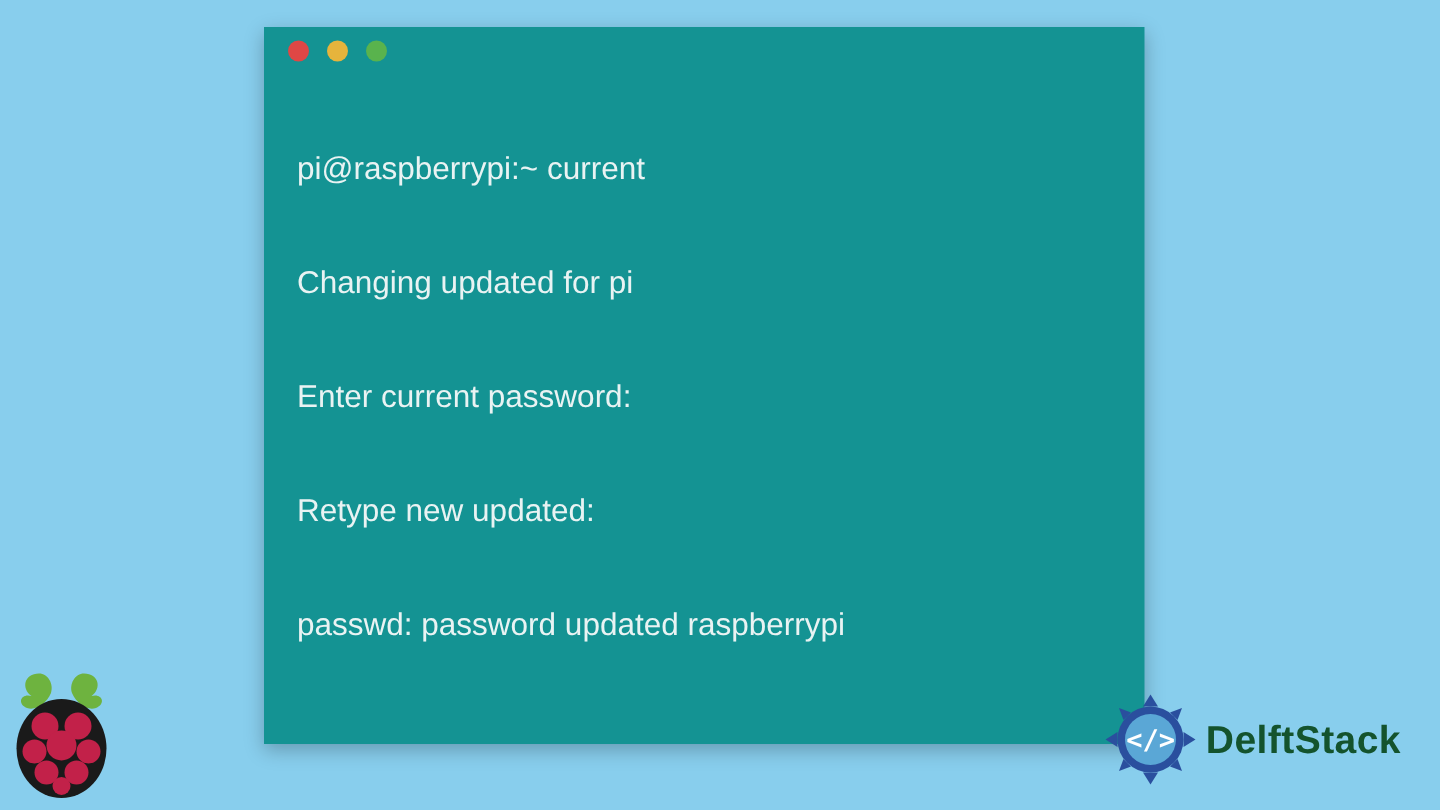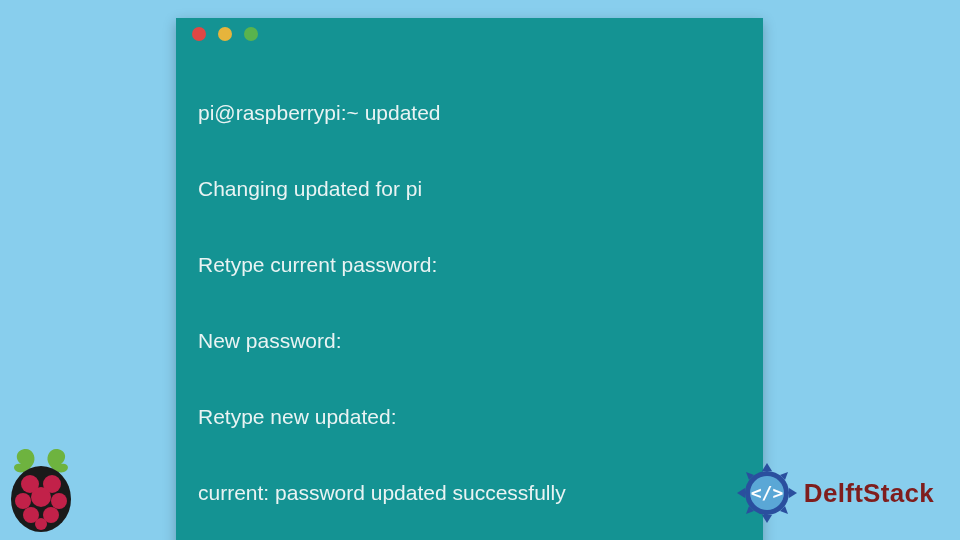--- a/index.html
+++ b/index.html
@@ -54,41 +54,40 @@
       gap: 6px;
     }
     .ds-badge {
       width: 62px;
       height: 62px;
       position: relative;
     }
     .ds-text {
       font-family: Arial, sans-serif;
       font-size: 26px;
-      color: #7f1d1d;
+      color: #14532d;
       font-weight: 600;
       letter-spacing: 0.3px;
     }
   </style>
 </head>
 <body>
 
 <div class="terminal">
   <div class="titlebar">
     <div class="tc tc-red"></div>
     <div class="tc tc-yellow"></div>
     <div class="tc tc-green"></div>
   </div>
   <div class="term-body">
-    <div>pi@raspberrypi:~ updated</div>
+    <div>pi@raspberrypi:~ current</div>
     <div>Changing updated for pi</div>
-    <div>Retype current password:</div>
-    <div>New password:</div>
+    <div>Enter current password:</div>
     <div>Retype new updated:</div>
-    <div>current: password updated successfully</div>
+    <div>passwd: password updated raspberrypi</div>
   </div>
 </div>
 
 <div class="rpi-logo">
   <svg viewBox="0 0 70 90" width="70" height="90">
 
     <path d="M20 5 C10 5 8 15 15 20 C8 18 5 25 12 28 C18 30 25 25 28 18 C30 12 26 5 20 5 Z" fill="#6eb33f"></path>
     <path d="M50 5 C60 5 62 15 55 20 C62 18 65 25 58 28 C52 30 45 25 42 18 C40 12 44 5 50 5 Z" fill="#6eb33f"></path>
 
     <ellipse cx="35" cy="55" rx="30" ry="33" fill="#1a1a1a"></ellipse>

